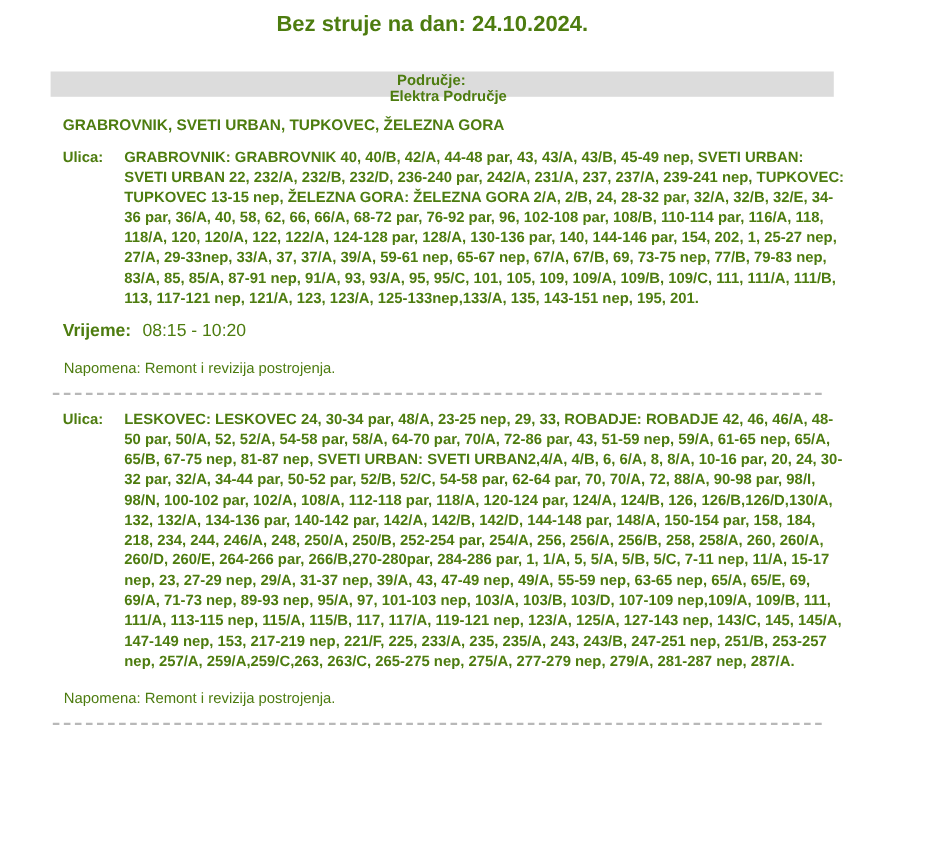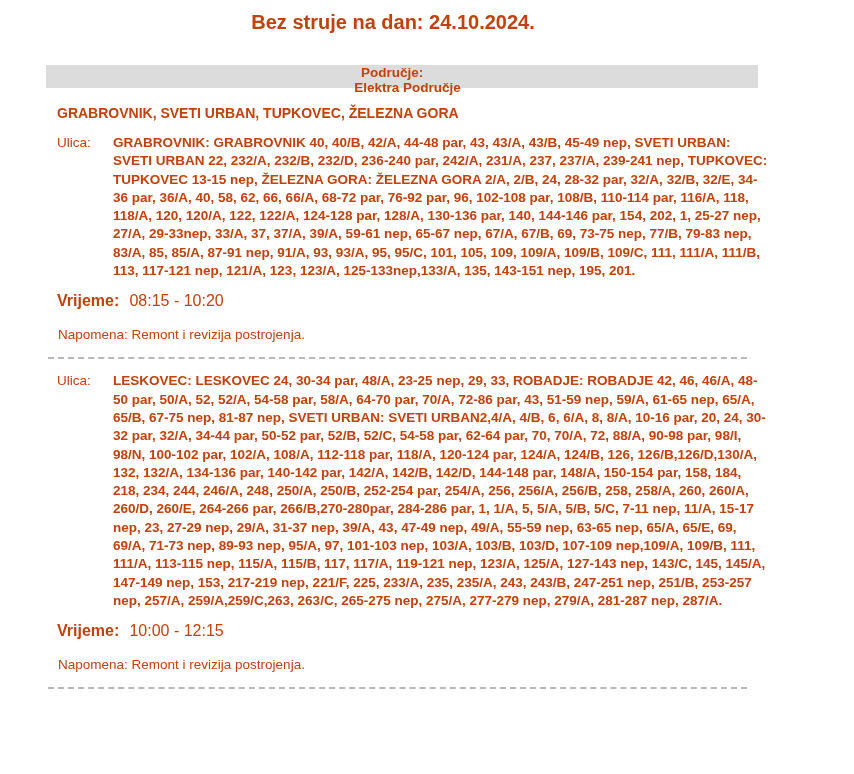--- a/index.html
+++ b/index.html
@@ -5,21 +5,21 @@
   html, body {
     margin: 0;
     padding: 0;
     background: #ffffff;
   }
   .page {
     position: relative;
     width: 854px;
     height: 774px;
     background: #ffffff;
-    color: #c2410c;
+    color: #4d7c0f;
     font-family: "Liberation Sans", sans-serif;
     overflow: hidden;
   }
   .title {
     margin: 0;
     padding-top: 11px;
     width: 786px;
     text-align: center;
     font-size: 20px;
     font-weight: bold;
@@ -53,21 +53,21 @@
   .section-2 .section-heading { margin-top: 19px; }
   .streets-row {
     display: flex;
     margin-left: 57px;
     margin-top: 13px;
     font-size: 13.5px;
     line-height: 18.3px;
   }
   .streets-row .street-label {
     flex: 0 0 56px;
-    font-weight: normal;
+    font-weight: bold;
   }
   .streets-row .street-list {
     width: 657px;
     font-weight: bold;
   }
   .time-row {
     margin-left: 57px;
     margin-top: 12px;
     font-size: 16px;
   }
@@ -116,24 +116,20 @@
       <span>Remont i revizija postrojenja.</span>
     </div>
     <div class="divider"></div>
   </section>
 
   <section class="section-2">
     <div class="streets-row">
       <span class="street-label">Ulica:</span>
       <div class="street-list">LESKOVEC: LESKOVEC 24, 30-34 par, 48/A, 23-25 nep, 29, 33, ROBADJE: ROBADJE 42, 46, 46/A, 48-50 par, 50/A, 52, 52/A, 54-58 par, 58/A, 64-70 par, 70/A, 72-86 par, 43, 51-59 nep, 59/A, 61-65 nep, 65/A, 65/B, 67-75 nep, 81-87 nep, SVETI URBAN: SVETI URBAN2,4/A, 4/B, 6, 6/A, 8, 8/A, 10-16 par, 20, 24, 30-32 par, 32/A, 34-44 par, 50-52 par, 52/B, 52/C, 54-58 par, 62-64 par, 70, 70/A, 72, 88/A, 90-98 par, 98/I, 98/N, 100-102 par, 102/A, 108/A, 112-118 par, 118/A, 120-124 par, 124/A, 124/B, 126, 126/B,126/D,130/A, 132, 132/A, 134-136 par, 140-142 par, 142/A, 142/B, 142/D, 144-148 par, 148/A, 150-154 par, 158, 184, 218, 234, 244, 246/A, 248, 250/A, 250/B, 252-254 par, 254/A, 256, 256/A, 256/B, 258, 258/A, 260, 260/A, 260/D, 260/E, 264-266 par, 266/B,270-280par, 284-286 par, 1, 1/A, 5, 5/A, 5/B, 5/C, 7-11 nep, 11/A, 15-17 nep, 23, 27-29 nep, 29/A, 31-37 nep, 39/A, 43, 47-49 nep, 49/A, 55-59 nep, 63-65 nep, 65/A, 65/E, 69, 69/A, 71-73 nep, 89-93 nep, 95/A, 97, 101-103 nep, 103/A, 103/B, 103/D, 107-109 nep,109/A, 109/B, 111, 111/A, 113-115 nep, 115/A, 115/B, 117, 117/A, 119-121 nep, 123/A, 125/A, 127-143 nep, 143/C, 145, 145/A, 147-149 nep, 153, 217-219 nep, 221/F, 225, 233/A, 235, 235/A, 243, 243/B, 247-251 nep, 251/B, 253-257 nep, 257/A, 259/A,259/C,263, 263/C, 265-275 nep, 275/A, 277-279 nep, 279/A, 281-287 nep, 287/A.</div>
     </div>
-    <div class="time-row">
-      <span class="time-label">Vrijeme:</span>
-      <span class="time-value">10:00 - 12:15</span>
-    </div>
     <div class="note-line">
       <span>Napomena:</span>
       <span>Remont i revizija postrojenja.</span>
     </div>
     <div class="divider"></div>
   </section>
 
 </div>
 
 </body></html>

